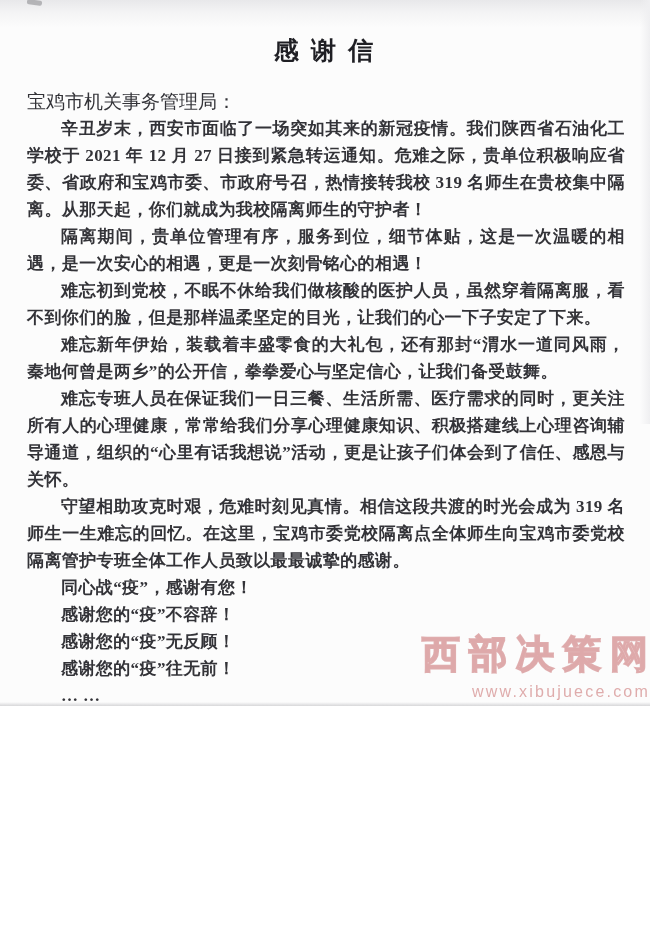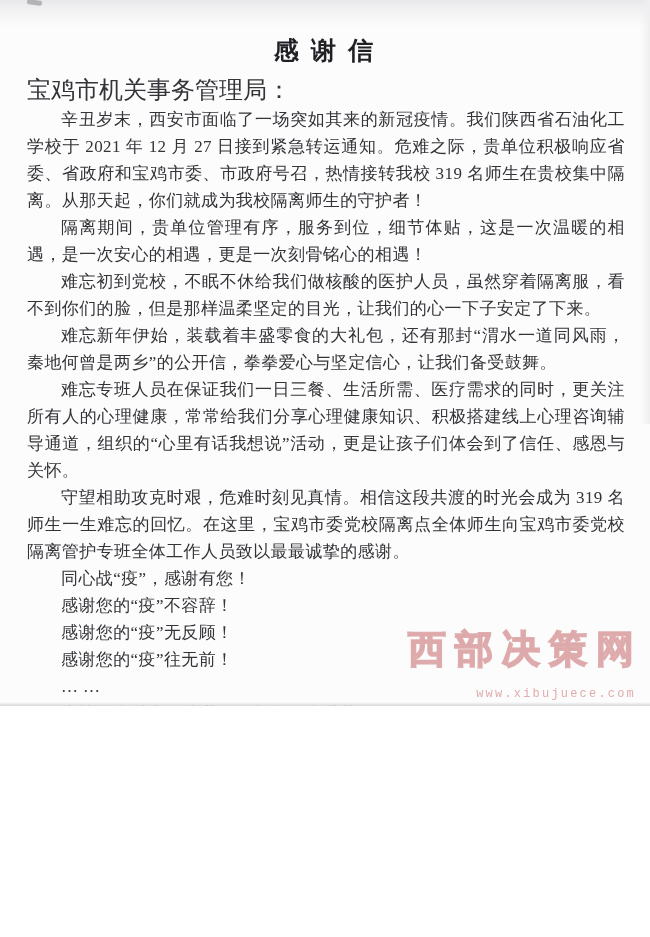--- a/index.html
+++ b/index.html
@@ -29,49 +29,49 @@
     background:#87878b; opacity:.55; border-radius:2px; transform:rotate(7deg); z-index:1;
   }
 
   .title {
     position:relative; z-index:1;
     margin:34px 0 0; text-align:center;
     font-size:25px; font-weight:bold; letter-spacing:3px; color:#1f1f24;
   }
   .recipient {
     position:relative; z-index:1;
-    margin:7px 25px 0 27px; font-size:24px;
+    margin:22px 25px 0 27px; font-size:19px;
   }
-  .body-text { position:relative; z-index:1; margin:0 25px 0 27px; }
+  .body-text { position:relative; z-index:1; margin:0 25px 0 27px;font-weight:bold; }
   .body-text p {
     margin:0; font-size:17px; line-height:27px;
     text-align:justify; text-indent:2em; letter-spacing:.4px;
   }
 
   .sig { position:absolute; font-size:16.5px; white-space:nowrap; color:#34343a; z-index:2; }
   .sig-left  { left:157px; top:866px; }
   .sig-right { left:430px; top:866px; }
   .sig-date  { left:435px; top:897px; letter-spacing:2.5px; }
 
   .stamp { position:absolute; mix-blend-mode:multiply; opacity:.85; z-index:4; }
   .stamp-left  { left:223px; top:800px; width:134px; height:134px; color:#cc4560; transform:rotate(-16deg); }
   .stamp-right { left:430px; top:772px; width:144px; height:131px; color:#d04c63; transform:rotate(13deg); }
 
   .watermark {
-    position:absolute; right:14px; bottom:5px; text-align:right; z-index:5;
-    font-family:Liberation Mono, monospace; pointer-events:none;
+    position:absolute; right:0; bottom:5px; text-align:right; z-index:5;
+    font-family:Liberation Sans, sans-serif; pointer-events:none;
   }
   .wm-name {
     font-size:38px; font-weight:bold; letter-spacing:9px; white-space:nowrap;
     color:rgba(240,207,207,.45); -webkit-text-stroke:1.6px rgba(214,148,150,.75);
     margin-right:-7px; line-height:1;
   }
   .wm-url {
-    font-size:12px; letter-spacing:2.2px; color:rgba(219,163,163,.9);
-    margin-top:17px; line-height:1.1;
+    font-size:16px; letter-spacing:2.2px; color:rgba(219,163,163,.9);
+    margin-top:10px; line-height:1.1;
   }
 </style>
 </head>
 <body>
 
 <div class="page">
   <div class="edge-shade-right"></div>
   <div class="artifact"></div>
 
   <h1 class="title">感 谢 信</h1>

